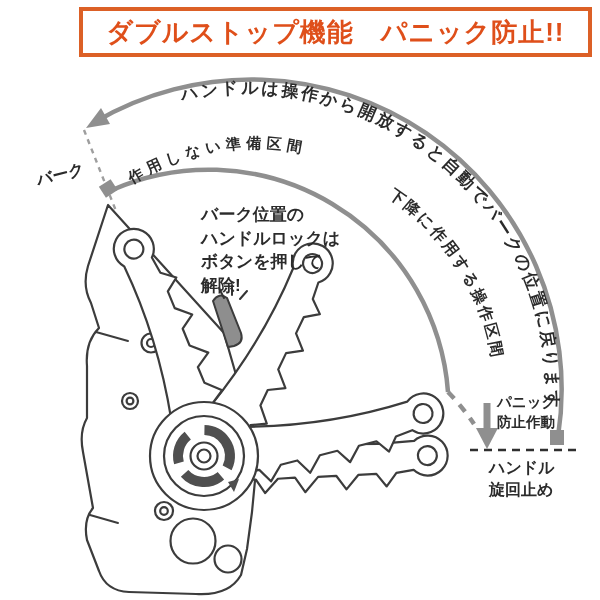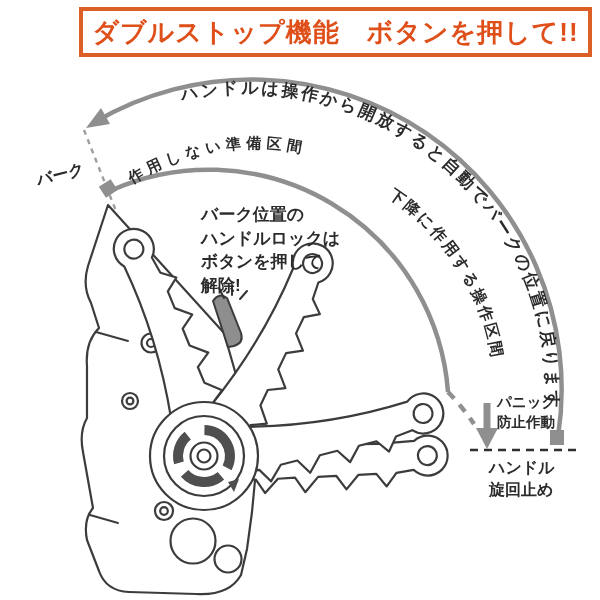--- a/index.html
+++ b/index.html
@@ -23,21 +23,21 @@
   .ink-line{stroke:#3c3c3c;stroke-width:2;fill:none;stroke-linecap:round;}
   .curve-text{fill:#2b2b2b;font-weight:bold;}
   .label{fill:#2b2b2b;font-weight:bold;}
 </style>
 </head>
 <body>
 
 <div class="stage">
 
   <div class="title-box">
-    <span>ダブルストップ機能　ボタンを押して!!</span>
+    <span>ダブルストップ機能　パニック防止!!</span>
   </div>
 
   <svg width="600" height="600" viewBox="0 0 600 600">
     <defs>
       <path id="outerTextPath" d="M 180 101 A 300 300 0 0 1 544 436"></path>
       <path id="readyTextPath" d="M 132 184 A 230 230 0 0 1 322 158"></path>
       <path id="descentTextPath" d="M 388 197 A 238 238 0 0 1 494 373"></path>
     </defs>
 
     <g>

